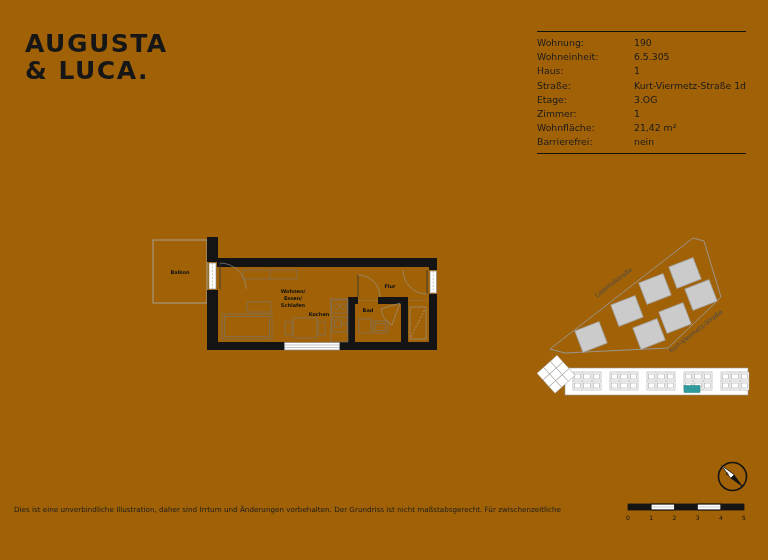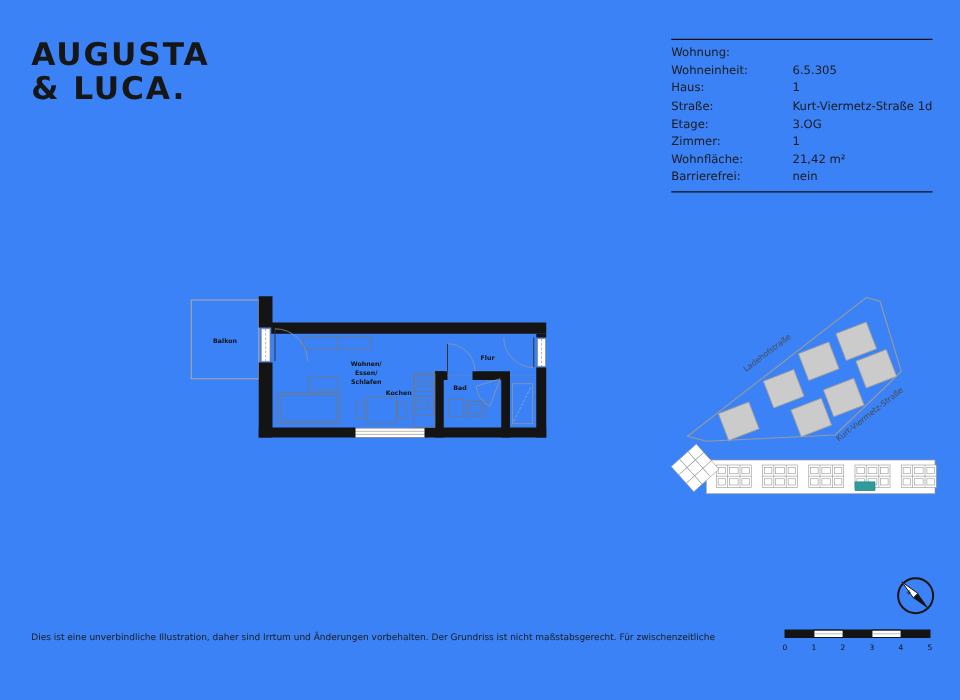--- a/index.html
+++ b/index.html
@@ -1,27 +1,27 @@
 <!DOCTYPE html>
 <html><head>
 <meta charset="utf-8">
 <style>
   html,body{margin:0;padding:0;background:#fff;}
-  #page{position:relative;width:768px;height:560px;background:#3b82f6;overflow:hidden;
+  #page{position:relative;width:768px;height:560px;background:#a16207;overflow:hidden;
         font-family:"DejaVu Sans","Liberation Sans",sans-serif;color:#1a1a1a;}
   
   .logo{position:absolute;left:25px;top:30px;font-weight:bold;font-size:25px;
         line-height:27px;letter-spacing:1.5px;color:#161616;}
   
   .info-table{position:absolute;left:537px;top:31px;width:209px;
               border-top:1.4px solid #111;border-bottom:1.4px solid #111;
               padding:4px 0 3px 0;font-size:9.3px;}
   .info-row{display:grid;grid-template-columns:85px 1fr;line-height:14.2px;white-space:nowrap;gap:12px;}
   
-  .disclaimer{position:absolute;left:25px;top:505px;width:640px;font-size:7.2px;
+  .disclaimer{position:absolute;left:14px;top:505px;width:640px;font-size:7.2px;
               line-height:9.4px;color:#1c1c1c;}
   .disclaimer div{white-space:nowrap;}
   svg{position:absolute;}
   svg text{font-family:"DejaVu Sans","Liberation Sans",sans-serif;}
   .plan-label{font-size:5px;font-weight:bold;fill:#111;}
   .street-label{font-size:6.3px;fill:#4a4a4a;}
   .tick-label{font-size:6px;fill:#111;}
 </style>
 </head>
 <body>
@@ -29,20 +29,21 @@
 <div id="page">
 
   <div class="logo">
     <div>AUGUSTA</div>
     <div>&amp; LUCA.</div>
   </div>
 
   <div class="info-table">
     <div class="info-row">
       <span>Wohnung:</span>
+      <span>190</span>
     </div>
     <div class="info-row">
       <span>Wohneinheit:</span>
       <span>6.5.305</span>
     </div>
     <div class="info-row">
       <span>Haus:</span>
       <span>1</span>
     </div>
     <div class="info-row">

